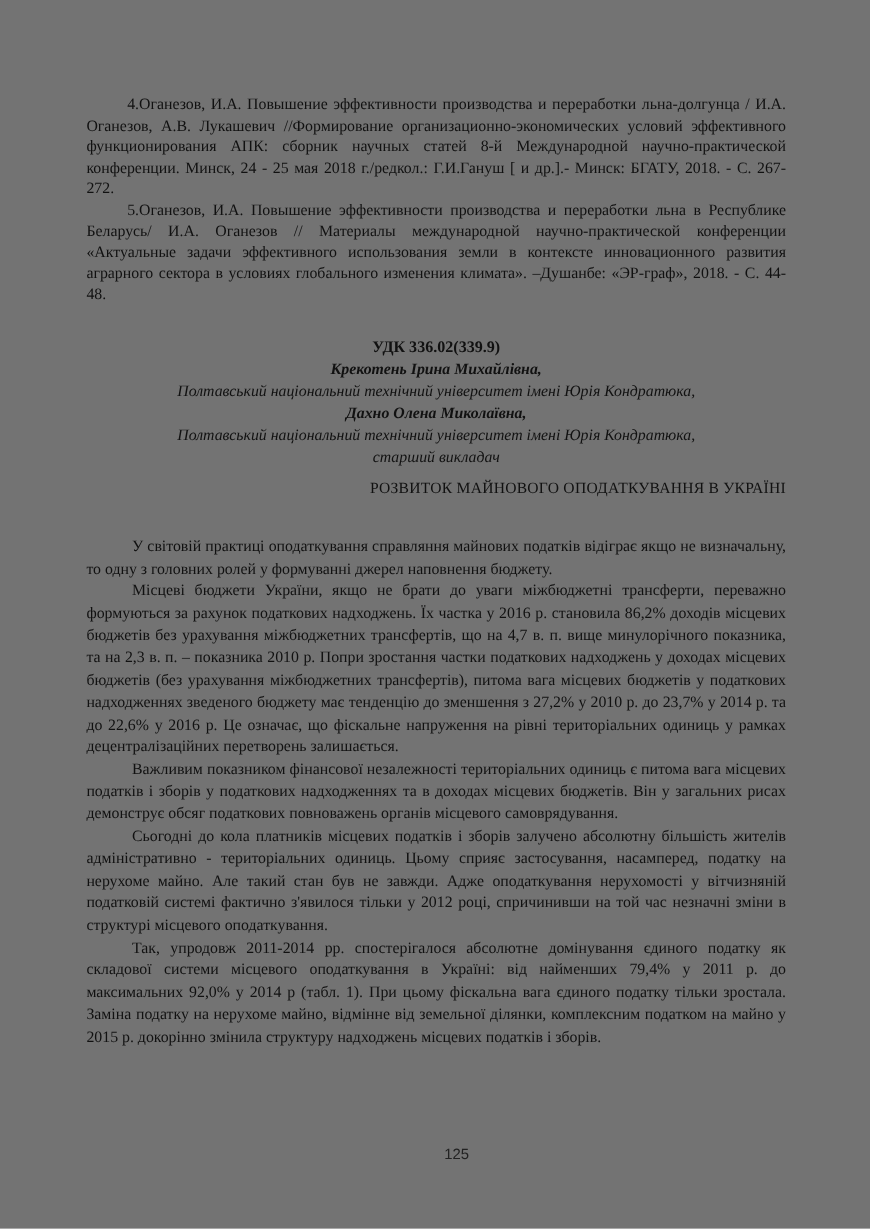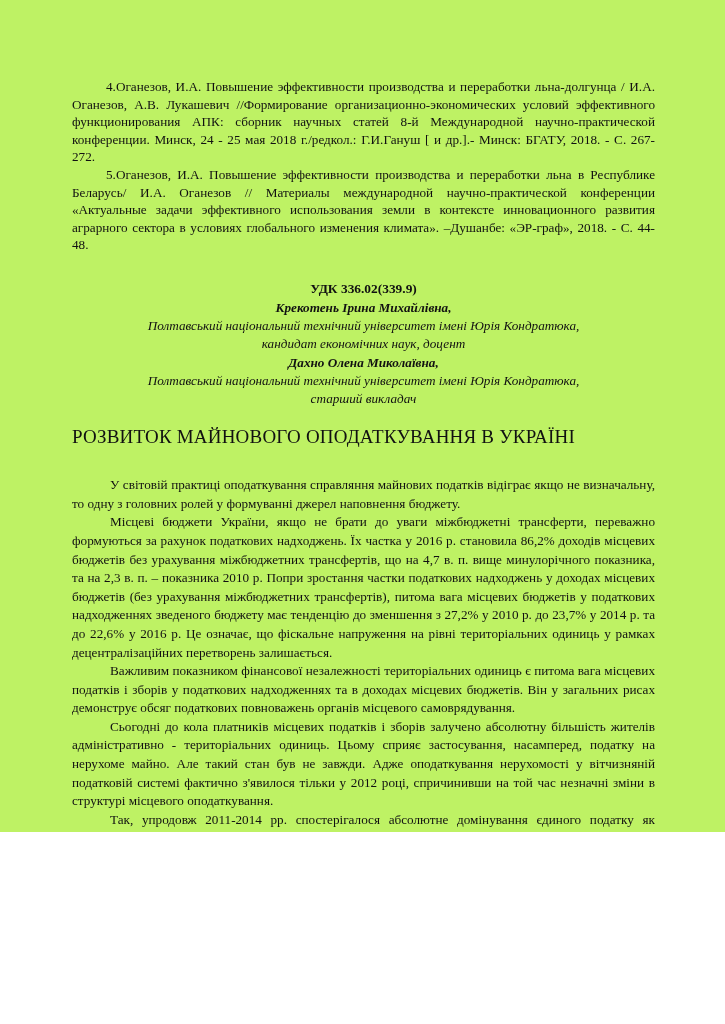--- a/index.html
+++ b/index.html
@@ -4,22 +4,22 @@
 <title>Scanned page 125</title>
 <style>
   html, body {
     margin: 0;
     padding: 0;
     background: #ffffff;
   }
   .page {
     position: relative;
     width: 725px;
-    height: 832px;
-    background: #bef264;
+    height: 1024px;
+    background: #737373;
     overflow: hidden;
     font-family: "Liberation Serif", "DejaVu Serif", serif;
     color: #111111;
     box-sizing: border-box;
   }
   .content {
     position: absolute;
     left: 72px;
     top: 78px;
     width: 583px;
@@ -55,23 +55,23 @@
   .author-name {
     font-weight: bold;
     font-style: italic;
   }
   .author-affil {
     font-style: italic;
     text-align: center;
   }
   
   .article-title {
-    margin-top: 20px;
-    text-align: left;
-    font-size: 19px;
+    margin-top: 8px;
+    text-align: right;
+    font-size: 13px;
     line-height: 18px;
     letter-spacing: 0.2px;
   }
   
   .body-text {
     margin-top: 30px;
     font-size: 13.2px;
     line-height: 18.6px;
     text-align: justify;
     text-justify: inter-word;
@@ -103,21 +103,20 @@
     <div class="ref-block">
       <div class="ref-item">4.Оганезов, И.А.  Повышение эффективности производства и переработки льна-долгунца / И.А. Оганезов, А.В. Лукашевич  //Формирование организационно-экономических условий эффективного функционирования АПК: сборник научных статей 8-й Международной научно-практической конференции. Минск, 24 - 25 мая 2018 г./редкол.: Г.И.Гануш [ и др.].- Минск: БГАТУ, 2018. -  С. 267-272.</div>
       <div class="ref-item">5.Оганезов, И.А. Повышение эффективности производства и переработки льна в Республике Беларусь/ И.А. Оганезов // Материалы международной научно-практической конференции «Актуальные задачи эффективного использования земли в контексте инновационного развития аграрного сектора в условиях глобального изменения климата». –Душанбе: «ЭР-граф», 2018. - С. 44-48.</div>
     </div>
 
     <div class="udk">УДК 336.02(339.9)</div>
 
     <div class="authors">
       <div class="author-name">Крекотень Ірина Михайлівна,</div>
       <div class="author-affil">Полтавський національний технічний університет  імені Юрія Кондратюка,</div>
-      <div class="author-affil">кандидат економічних наук, доцент</div>
       <div class="author-name">Дахно Олена Миколаївна,</div>
       <div class="author-affil">Полтавський національний технічний університет  імені Юрія Кондратюка,</div>
       <div class="author-affil">старший викладач</div>
     </div>
 
     <div class="article-title">РОЗВИТОК МАЙНОВОГО ОПОДАТКУВАННЯ В УКРАЇНІ</div>
 
     <div class="body-text">
       <p>У світовій практиці оподаткування справляння майнових податків відіграє якщо не визначальну, то одну з головних ролей у формуванні джерел наповнення бюджету.</p>
       <p>Місцеві бюджети України, якщо не брати до уваги міжбюджетні трансферти, переважно формуються за рахунок податкових надходжень. Їх частка у 2016 р. становила 86,2% доходів місцевих бюджетів без урахування міжбюджетних трансфертів, що на 4,7 в. п. вище минулорічного показника, та на 2,3 в. п. – показника 2010 р. Попри зростання частки податкових надходжень у доходах місцевих бюджетів (без урахування міжбюджетних трансфертів), питома вага місцевих бюджетів у податкових надходженнях зведеного бюджету має тенденцію до зменшення з 27,2% у 2010 р. до 23,7% у 2014 р. та до 22,6% у 2016 р. Це означає, що фіскальне напруження на рівні територіальних одиниць у рамках децентралізаційних перетворень залишається.</p>

